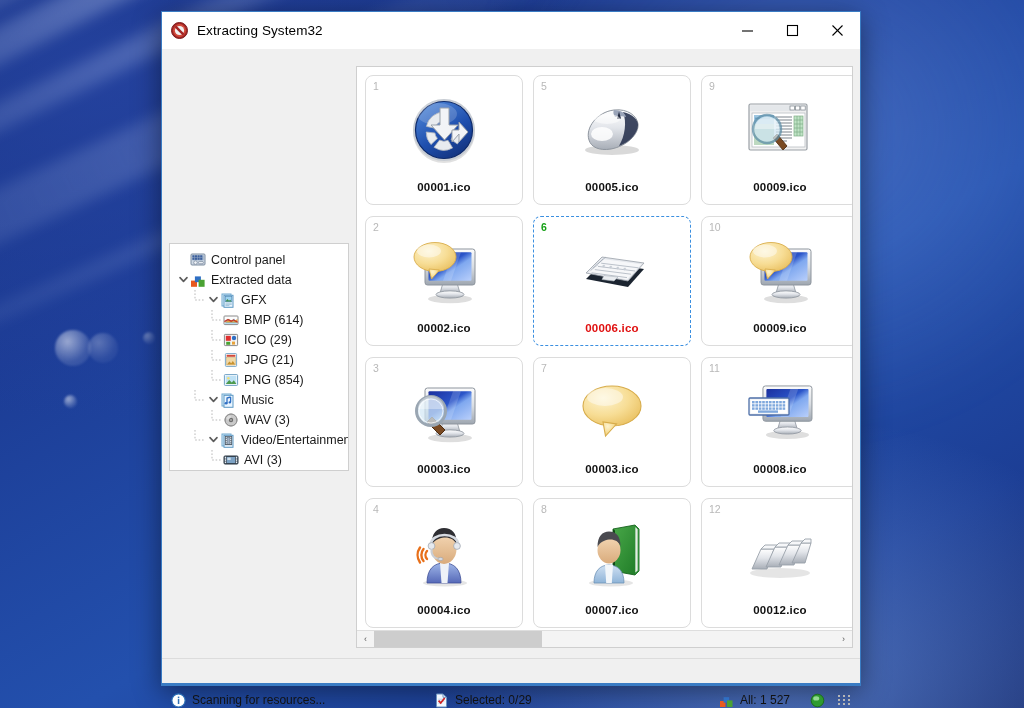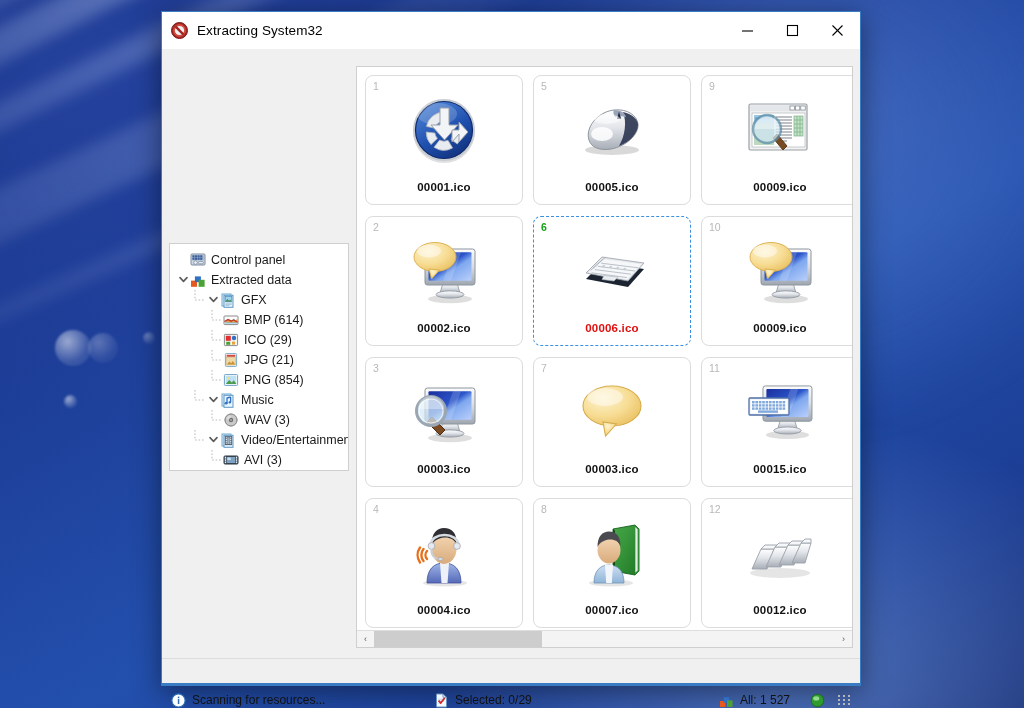--- a/index.html
+++ b/index.html
@@ -1095,21 +1095,21 @@
                       <rect x="20" y="9.4" width="2.6" height="2.4"></rect>
             <rect x="23.4" y="9.4" width="2.6" height="2.4"></rect>
                       <rect x="26.8" y="9.4" width="2.6" height="2.4"></rect>
             <rect x="30.2" y="9.4" width="2.6" height="2.4"></rect>
                       <rect x="33.6" y="9.4" width="2.6" height="2.4"></rect>
             <rect x="9" y="12.4" width="20" height="2.4"></rect>
           </g>
         </g>
       </svg>
               </span>
-              <span class="cell-label">00015.ico</span>
+              <span class="cell-label">00008.ico</span>
             </div>
             <div class="cell">
               <span class="cell-num">4</span>
               <span class="cell-art">
                 <svg width="74" height="74" viewBox="0 0 74 74">
     <defs>
       <linearGradient id="scr" x1="0" y1="0" x2="1" y2="1">
         <stop offset="0%" stop-color="#1b2f9e"></stop>
                       <stop offset="45%" stop-color="#2b55c9"></stop>
         <stop offset="60%" stop-color="#7fa8ef"></stop>

